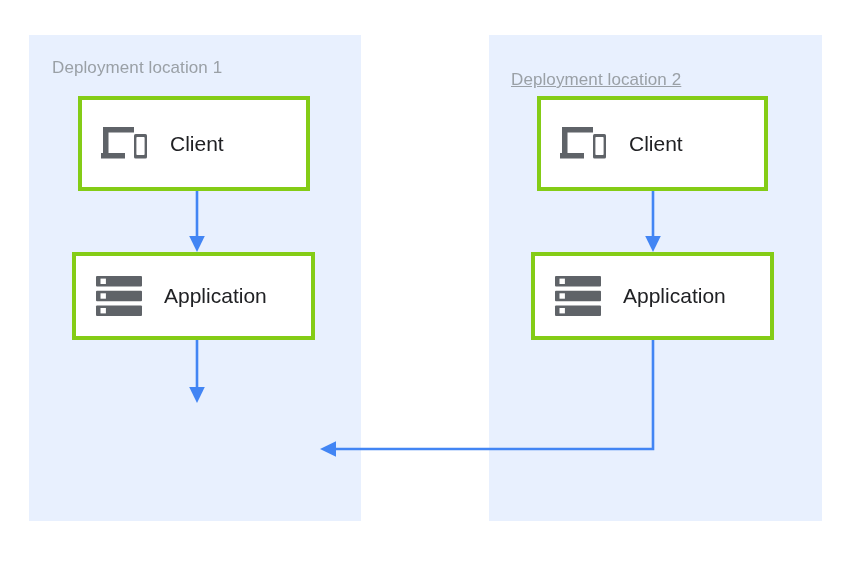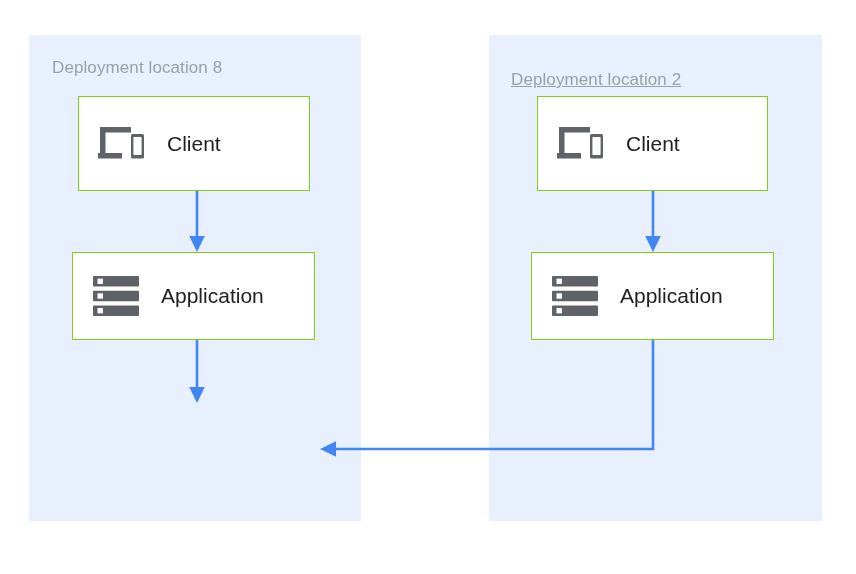--- a/index.html
+++ b/index.html
@@ -32,21 +32,21 @@
     line-height: 20px;
     letter-spacing: 0.1px;
     white-space: nowrap;
     font-family: "Liberation Sans", sans-serif;
   }
 
   
   .node {
     position: absolute;
     background: #ffffff;
-    border: 1px solid #84cc16;
+    border: 4px solid #84cc16;
     box-sizing: border-box;
     display: flex;
     align-items: center;
     justify-content: flex-start;
   }
   .node-icon {
     flex: 0 0 auto;
     display: flex;
     align-items: center;
     justify-content: center;
@@ -69,21 +69,21 @@
     overflow: visible;
   }
   .edge svg { display: block; overflow: visible; }
 </style>
 </head>
 <body>
 
 <div id="canvas">
 
   <div class="zone" style="left:29px; top:35px; width:332px; height:486px;"></div>
-  <div class="zone-label" style="left:52px; top:58px;">Deployment location 8</div>
+  <div class="zone-label" style="left:52px; top:58px;">Deployment location 1</div>
 
   <div class="zone" style="left:489px; top:35px; width:333px; height:486px;"></div>
   <div class="zone-label" style="left:511px; top:70px;text-decoration:underline;">Deployment location 2</div>
 
   <div class="node" style="left:78px; top:96px; width:232px; height:95px;">
     <span class="node-icon">
       <svg width="48" height="38" viewBox="0 0 48 38" aria-hidden="true">
 
         <path d="M2 2 H33 V9 H9 V26 H24 V33 H2 Z" fill="none" stroke="#5f6368" stroke-width="0"></path>
         <rect x="2" y="2" width="31" height="5.5" fill="#5f6368"></rect>

